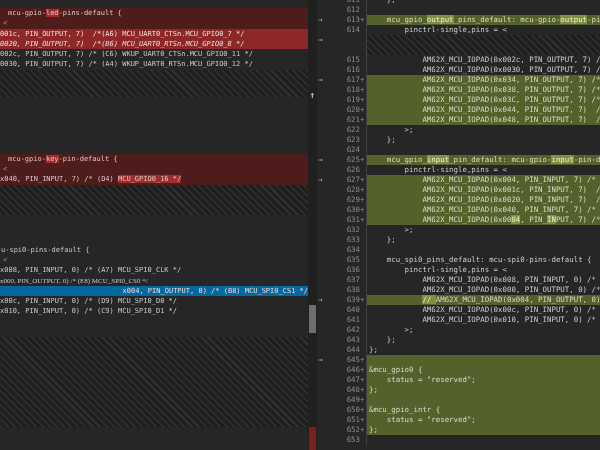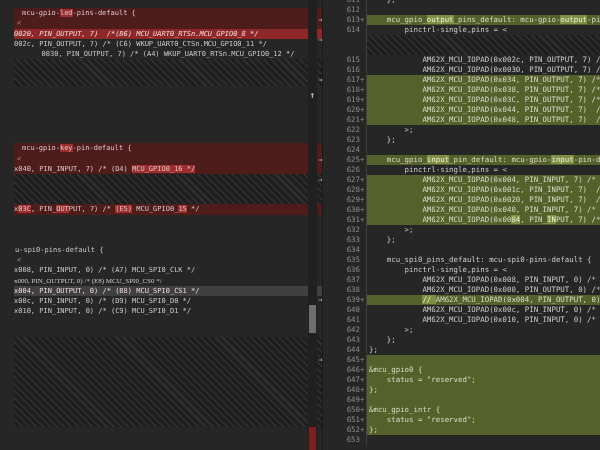--- a/index.html
+++ b/index.html
@@ -1,24 +1,24 @@
 <!DOCTYPE html>
 <html><head>
 <meta charset="utf-8">
 <style>
   html,body{margin:0;padding:0;background:#161616;}
   .app{position:relative;width:600px;height:450px;background:#262626;overflow:hidden;
        font-family:"DejaVu Sans Mono","Liberation Mono",monospace;}
   
-  .pane-left{position:absolute;left:14px;top:0;width:308px;height:450px;overflow:hidden;
+  .pane-left{position:absolute;left:0;top:0;width:308px;height:450px;overflow:hidden;
              font-size:7px;background:#262626;border-right:1px solid #1a1a1a;}
   .lrow{height:10.3px;line-height:10.3px;white-space:pre;color:#c9c9c9;overflow:hidden;}
   .bg-dark{background:#4f1c1c;color:#ddc8c8;}
   .bg-bright{background:#8e2828;color:#f2dcdc;}
-  .bg-med{background:#404040;color:#eed8d8;}
+  .bg-med{background:#0369a1;color:#eed8d8;text-align:right;}
   .dim{color:#9a9a9a;}
   .mkr{background:#9e2e2e;}
   .hatch{background:repeating-linear-gradient(45deg,#303030 0 1.5px,#1f1f1f 1.5px 5px);}
   .gap{background:#262626;}
   
   .strip{position:absolute;left:308px;top:0;width:9px;height:450px;background:#202020;}
   .strip .thumb{position:absolute;left:1px;top:305px;width:7px;height:28px;background:#6e6e6e;}
   .strip .mark-removed{position:absolute;left:1px;top:427px;width:7px;height:23px;background:#7e1f1f;}
   .strip .up{position:absolute;left:0px;top:90px;width:9px;text-align:center;
              font-size:9px;line-height:10px;color:#cccccc;font-weight:bold;}
@@ -36,30 +36,30 @@
   .mk{background:#7e8e42;color:#eef0d8;}
 </style>
 </head>
 <body>
 
 <div class="app">
   <div class="pane-left">
       <div class="gap" style="height: 8px;"></div>
       <div class="lrow bg-dark" style="padding-left: 8px;">mcu-gpio-<span class="mkr">led</span>-pins-default {</div>
       <div class="lrow bg-dark dim" style="padding-left: 3px;">&lt;</div>
+      <div class="lrow bg-bright" style="padding-left: 0px;">001c, PIN_OUTPUT, 7)  /*(A6) MCU_UART0_CTSn.MCU_GPIO0_7 */</div>
       <div class="lrow bg-bright" style="padding-left: 0px; font-style: italic;">0020, PIN_OUTPUT, 7)  /*(B6) MCU_UART0_RTSn.MCU_GPIO0_8 */</div>
       <div class="lrow" style="padding-left: 0px;">002c, PIN_OUTPUT, 7) /* (C6) WKUP_UART0_CTSn.MCU_GPIO0_11 */</div>
-      <div class="lrow" style="padding-left: 0px; text-align: center;">0030, PIN_OUTPUT, 7) /* (A4) WKUP_UART0_RTSn.MCU_GPIO0_12 */</div>
+      <div class="lrow" style="padding-left: 0px;">0030, PIN_OUTPUT, 7) /* (A4) WKUP_UART0_RTSn.MCU_GPIO0_12 */</div>
       <div class="hatch" style="height: 27px;"></div>
       <div class="gap" style="height: 57px;"></div>
       <div class="lrow bg-dark" style="padding-left: 8px;">mcu-gpio-<span class="mkr">key</span>-pin-default {</div>
       <div class="lrow bg-dark dim" style="padding-left: 3px;">&lt;</div>
       <div class="lrow bg-dark" style="padding-left: 0px;">x040, PIN_INPUT, 7) /* (D4) <span class="mkr">MCU_GPIO0_16 */</span></div>
       <div class="hatch" style="height: 30px;"></div>
-      <div class="lrow bg-dark" style="padding-left: 0px;">x<span class="mkr">03C</span>, PIN_<span class="mkr">OUT</span>PUT, 7) /* <span class="mkr">(E5)</span> MCU_GPIO0_<span class="mkr">15</span> */</div>
       <div class="gap" style="height: 30px;"></div>
       <div class="lrow" style="padding-left: 1px;">u-spi0-pins-default {</div>
       <div class="lrow dim" style="padding-left: 3px;">&lt;</div>
       <div class="lrow" style="padding-left: 0px;">x008, PIN_INPUT, 0) /* (A7) MCU_SPI0_CLK */</div>
       <div class="lrow" style="padding-left: 0px; font-family: Liberation Serif, serif;">x000, PIN_OUTPUT, 0) /* (E8) MCU_SPI0_CS0 */</div>
       <div class="lrow bg-med" style="padding-left: 0px;">x004, PIN_OUTPUT, 0) /* (B8) MCU_SPI0_CS1 */</div>
       <div class="lrow" style="padding-left: 0px;">x00c, PIN_INPUT, 0) /* (D9) MCU_SPI0_D0 */</div>
       <div class="lrow" style="padding-left: 0px;">x010, PIN_INPUT, 0) /* (C9) MCU_SPI0_D1 */</div>
       <div class="gap" style="height: 20px;"></div>
       <div class="hatch" style="height: 90px;"></div>

